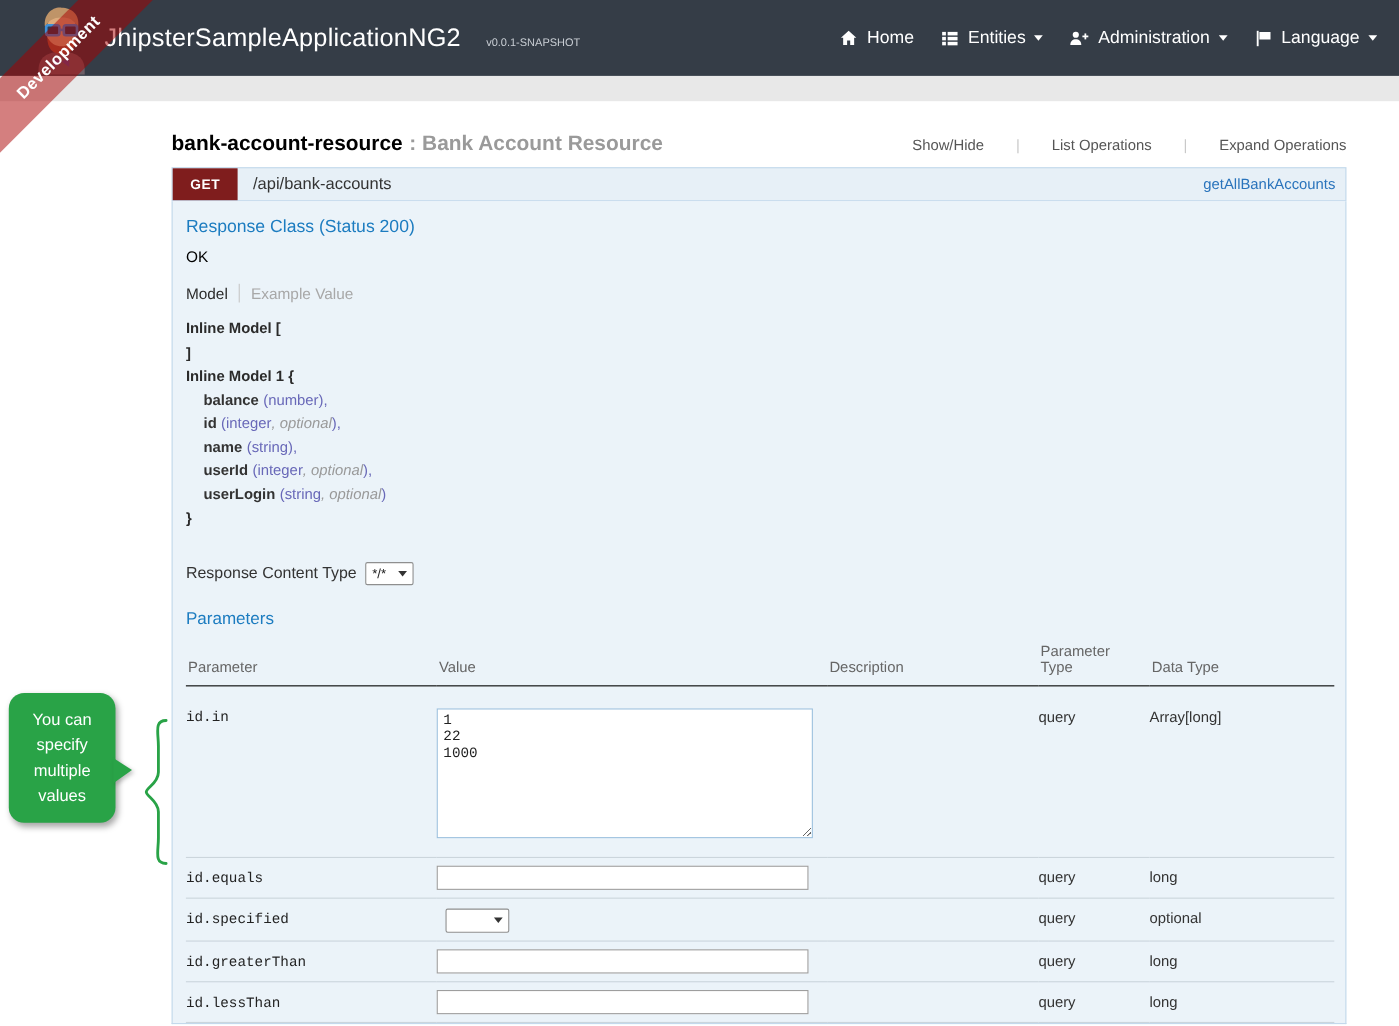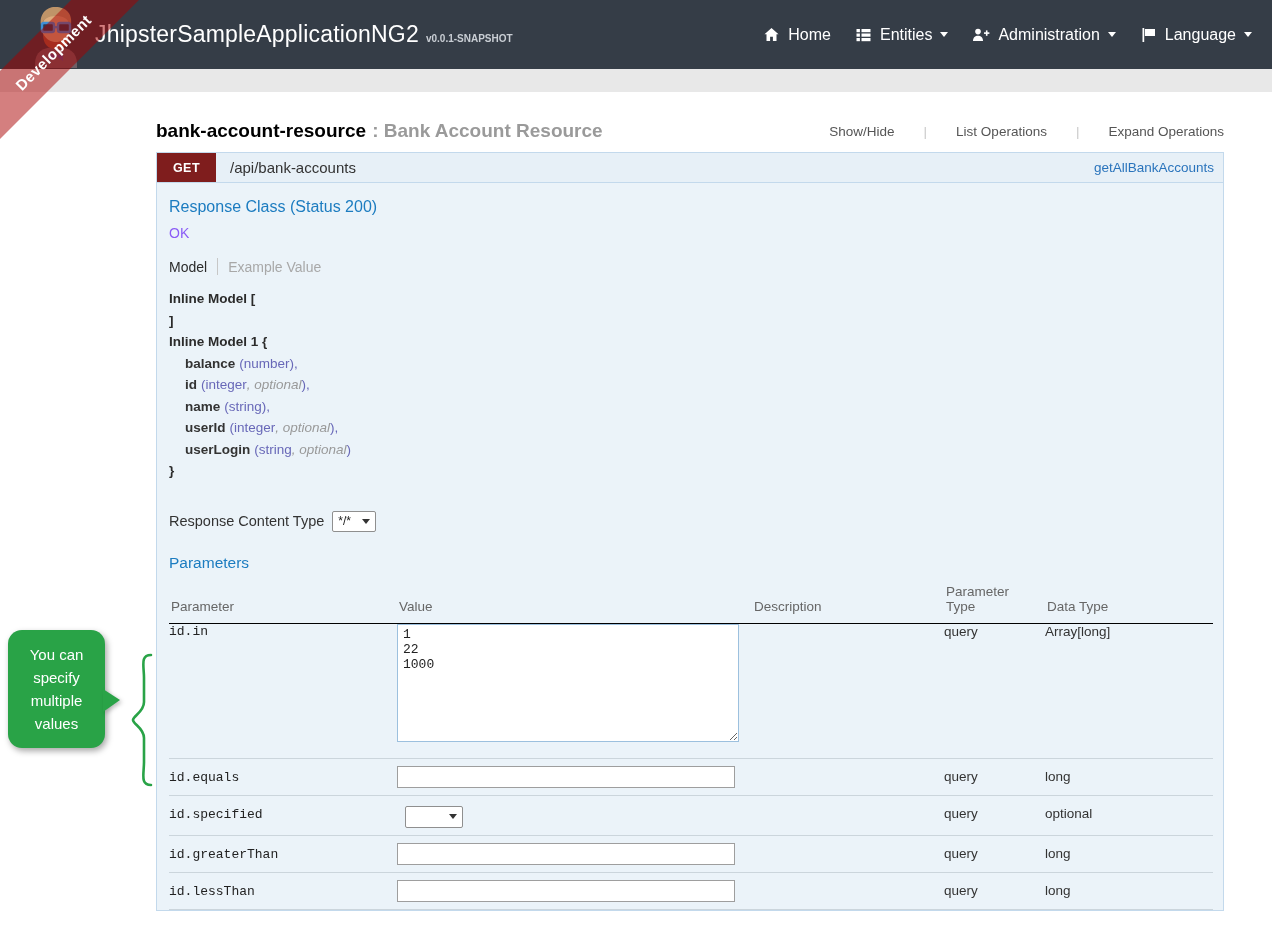--- a/index.html
+++ b/index.html
@@ -4,21 +4,21 @@
 <style>
   * { margin:0; padding:0; box-sizing:border-box; }
   html,body { width:1272px; height:933px; overflow:hidden; background:#fff;
               font-family:"Liberation Sans", sans-serif; position:relative; }
 
   
   .navbar { position:relative; height:69px; background:#353d47; z-index:5; }
   .avatar { position:absolute; left:27px; top:4px; width:58px; height:64px; }
   .brand { position:absolute; left:95px; top:0; height:85px; display:flex; align-items:baseline; padding-top:21px; text-decoration:none; cursor:pointer; }
   .brand-name { color:#fff; font-size:23px; font-weight:400; letter-spacing:.2px; }
-  .brand-ver { color:#c9ced4; font-size:10px; margin-left:7px;font-weight:bold; }
+  .brand-ver { color:#c9ced4; font-size:10px; margin-left:23px; }
   .nav-list { position:absolute; right:20px; top:0; height:69px; display:flex; align-items:center; gap:24px; list-style:none; }
   .nav-item { display:flex; align-items:center; color:#fff; font-size:16px; cursor:pointer; }
   .nav-item svg { margin-right:8px; }
   .caret { width:0; height:0; border:4px solid transparent; border-top:5px solid #fff; margin-left:8px; margin-top:4px; }
   .substrip { height:23px; background:#e8e8e8; }
 
   
   .ribbon { position:absolute; top:28px; left:-78px; width:262px; height:48px;
             background:rgba(170,0,0,0.5); transform:rotate(-45deg); z-index:99;
             display:flex; align-items:center; justify-content:center;
@@ -37,21 +37,21 @@
   .op { margin-top:10px; }
   .op-bar { display:flex; align-items:stretch; height:31px; background:#e7f0f7; border:1px solid #c3d9ec; cursor:pointer; }
   .method-get { width:59px; background:#7f1d1d; color:#fff; font-size:12.5px; font-weight:bold;
                 display:flex; align-items:center; justify-content:center; letter-spacing:.5px; }
   .op-path { display:flex; align-items:center; margin-left:14px; font-size:15px; color:#333; }
   .op-nick { display:flex; align-items:center; margin-left:auto; margin-right:9px; font-size:13.5px; color:#2a74bc; cursor:pointer; }
   .op-body { background:#ebf3f9; border:1px solid #c3d9ec; border-top:none; padding:15px 12px 0 12px; min-height:720px; }
 
   .h-blue { color:#1c7cc0; font-weight:400; }
   .resp-class { font-size:16px; margin-bottom:9px; }
-  .resp-ok { font-size:14px; color:#8b5cf6; margin-bottom:17px; }
+  .resp-ok { font-size:14px; color:#000000; margin-bottom:17px; }
 
   .tabs { display:flex; align-items:center; font-size:14px; margin-bottom:13px; }
   .tab-model { color:#2b2b2b; cursor:pointer; }
   .tab-sep { width:1px; height:17px; background:#c7c7c7; margin:0 10px; }
   .tab-example { color:#a8a8a8; cursor:pointer; }
 
   .model { font-size:13.5px; color:#333; line-height:21.5px; margin-bottom:29px; }
   .m-bold { font-weight:bold; color:#2b2b2b; }
   .m-ref { color:#76828e; }
   .m-indent { padding-left:16px; }
@@ -69,21 +69,21 @@
   .params-heading { font-size:15.5px; margin-bottom:8px; }
 
   table { width:1044px; border-collapse:collapse; table-layout:fixed; }
   col.c-param { width:228px; } col.c-value { width:355px; } col.c-desc { width:192px; }
   col.c-ptype { width:101px; } col.c-dtype { width:168px; }
   th { text-align:left; font-weight:400; color:#666; font-size:13.5px; vertical-align:bottom;
        padding:4px 8px 9px 2px; border-bottom:1px solid #000000;margin-top:48px; }
   td { vertical-align:top; padding:7px 0; border-bottom:1px solid #cbd5dc; }
   .cell-name { font-family:"Liberation Mono", monospace; font-size:13px; color:#222; padding-top:11px; }
   .cell-ptype, .cell-dtype { font-size:13.5px; color:#333; padding-top:10px; }
-  .row-in td { padding-top:0; padding-bottom:12px; }
+  .row-in td { padding-top:20px; padding-bottom:12px; }
   textarea.param-ta { width:342px; height:118px; background:#fff; border:1px solid #9cc0de;
       font-family:"Liberation Mono", monospace; font-size:13px; color:#222; padding:2px 5px; resize:both; outline:none; }
   input.param-in { width:338px; height:22px; background:#fff; border:1px solid #9e9e9e;
       font-family:"Liberation Mono", monospace; font-size:13px; color:#222; padding:0 4px; outline:none; }
   .cell-value .select-box { width:58px; height:22px; }
 
   
   .bubble { position:absolute; left:8px; top:630px; width:97px; z-index:40;
             background:#29a347; color:#fff; font-size:15px; line-height:23px; text-align:center;
             padding:13px 6px; border-radius:14px; box-shadow:2px 3px 6px rgba(0,0,0,.35); }

